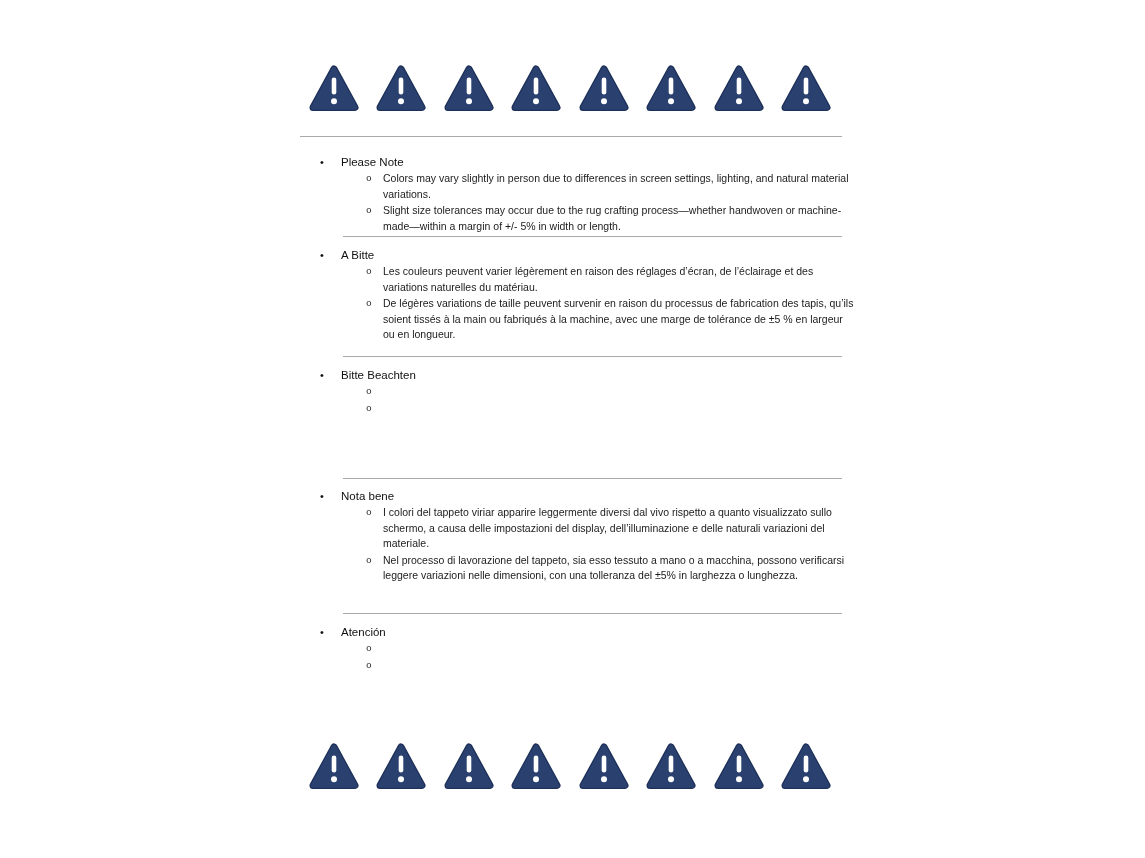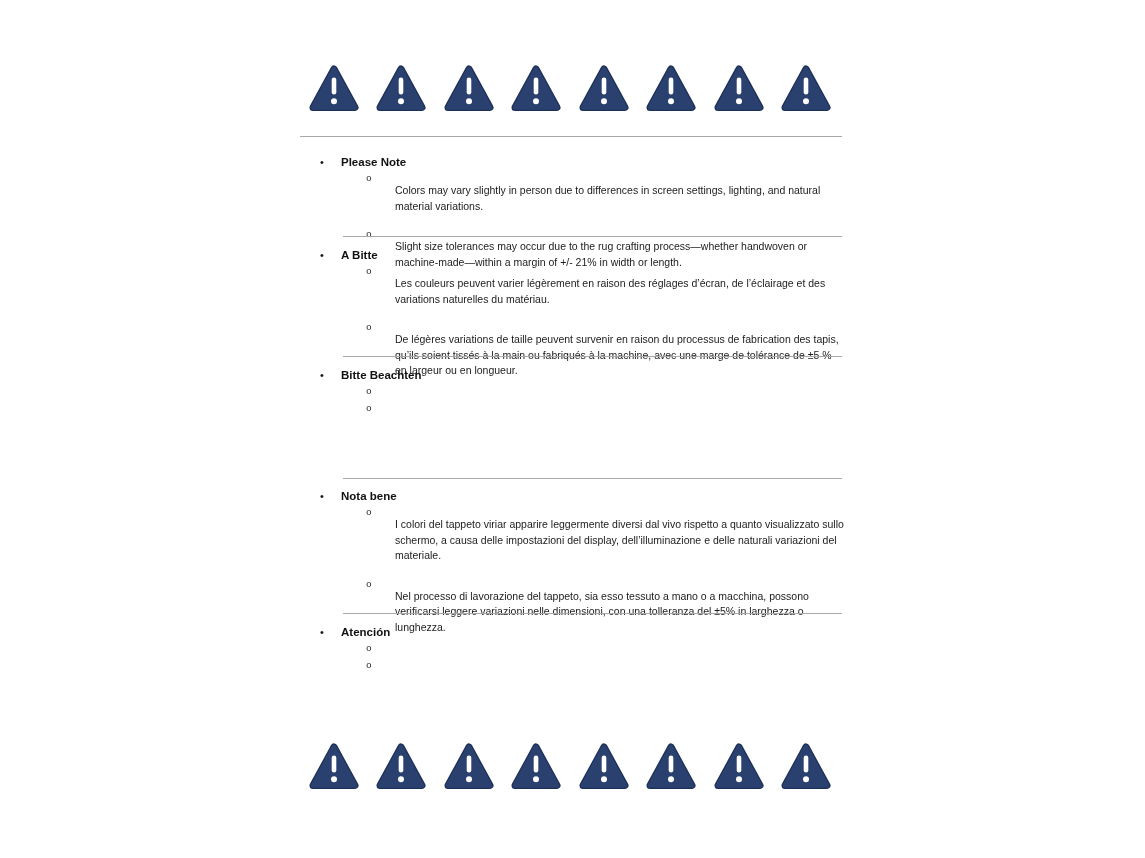--- a/index.html
+++ b/index.html
@@ -18,30 +18,30 @@
   .divider{position:absolute;height:1px;background:#a9a9a9}
   .divider.full{left:300px;width:542px}
   .divider.inner{left:343px;width:499px}
   .note-section{position:absolute;left:316px;width:540px}
   .h-row{display:flex;margin:0 0 1px 0}
   .bullet{
     width:21px;padding-left:4px;box-sizing:content-box;
     font-size:11px;line-height:15px;color:#111;
   }
   .h-text{
-    margin:0;font-size:11.5px;font-weight:bold;line-height:15px;color:#111;
+    margin:0;font-size:11.5px;font-weight:normal;line-height:15px;color:#111;
   }
   .item{display:flex;margin-bottom:1px}
   .marker{
     margin-left:50px;width:17px;flex:0 0 17px;
     font-family:"Liberation Mono",monospace;
     font-size:9.5px;line-height:15.5px;color:#222;
   }
   .i-text{
-    margin:12px;width:472px;font-size:10.5px;line-height:15.5px;color:#1b1b1b;
+    margin:0;width:472px;font-size:10.5px;line-height:15.5px;color:#1b1b1b;
   }
 </style>
 </head>
 <body>
 
 <div class="icons-row top">
   <svg class="warn-svg" width="52" height="50" viewBox="0 0 52 50" aria-hidden="true">
     <path d="M26 6 L47 44.5 L5 44.5 Z" fill="#2a4170" stroke="#1d3058" stroke-width="7" stroke-linejoin="round"></path>
     <path d="M26 6 L47 44.5 L5 44.5 Z" fill="#2a4170" stroke="#2a4170" stroke-width="4.5" stroke-linejoin="round"></path>
     <rect x="23.7" y="14.5" width="4.6" height="17" rx="2.3" fill="#ffffff"></rect>
@@ -104,21 +104,21 @@
   <div class="h-row">
     <span class="bullet">•</span>
     <h2 class="h-text">Please Note</h2>
   </div>
   <div class="item">
     <span class="marker">o</span>
     <p class="i-text">Colors may vary slightly in person due to differences in screen settings, lighting, and natural material variations.</p>
   </div>
   <div class="item">
     <span class="marker">o</span>
-    <p class="i-text">Slight size tolerances may occur due to the rug crafting process—whether handwoven or machine-made—within a margin of +/- 21% in width or length.</p>
+    <p class="i-text">Slight size tolerances may occur due to the rug crafting process—whether handwoven or machine-made—within a margin of +/- 5% in width or length.</p>
   </div>
 </section>
 
 <div class="divider inner" style="top:236px"></div>
 
 <section class="note-section" style="top:248px">
   <div class="h-row">
     <span class="bullet">•</span>
     <h2 class="h-text">A Bitte</h2>
   </div>

